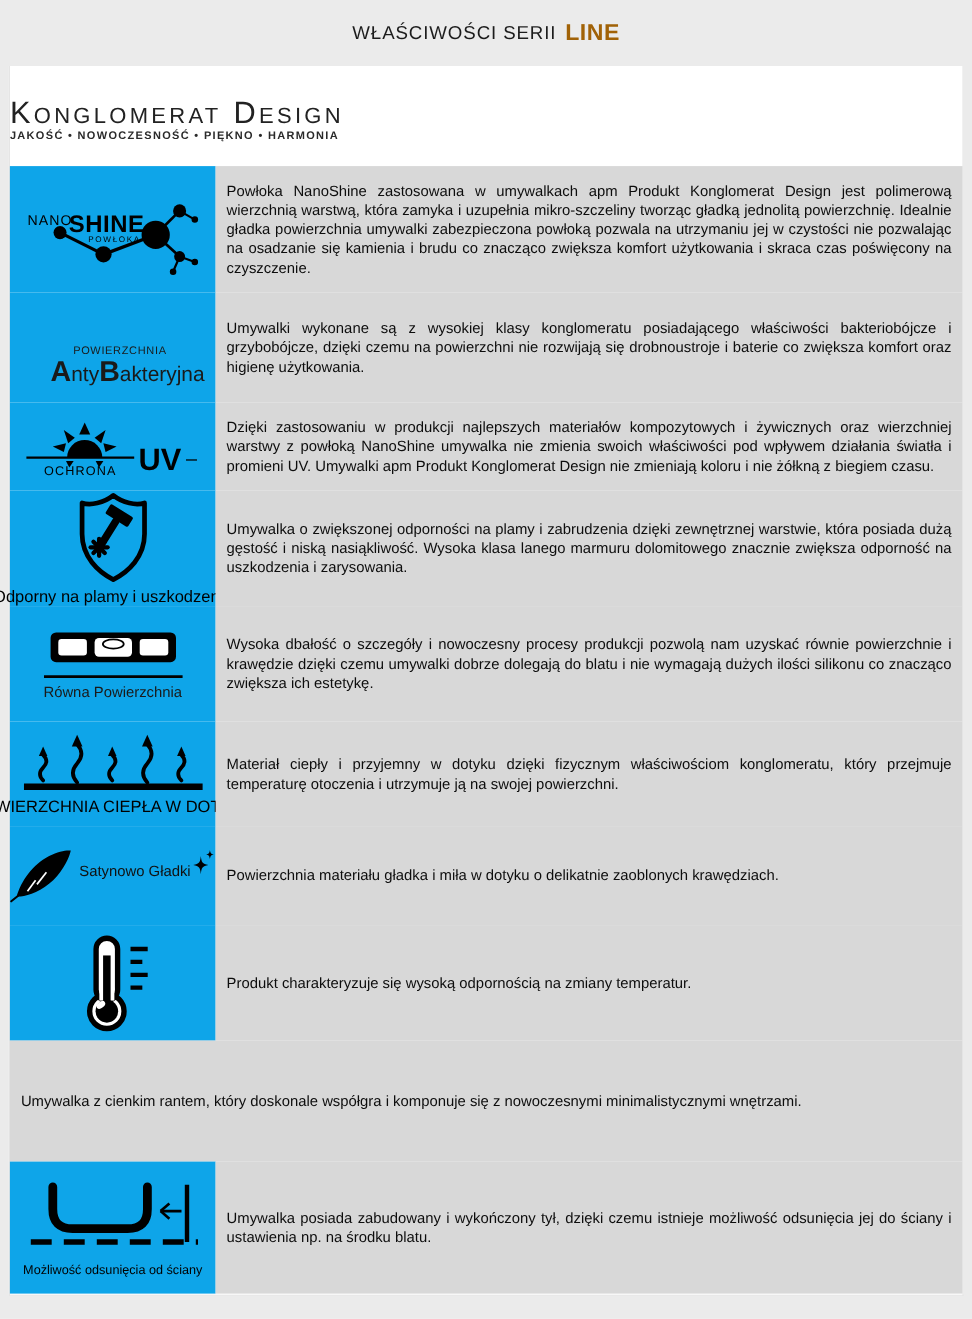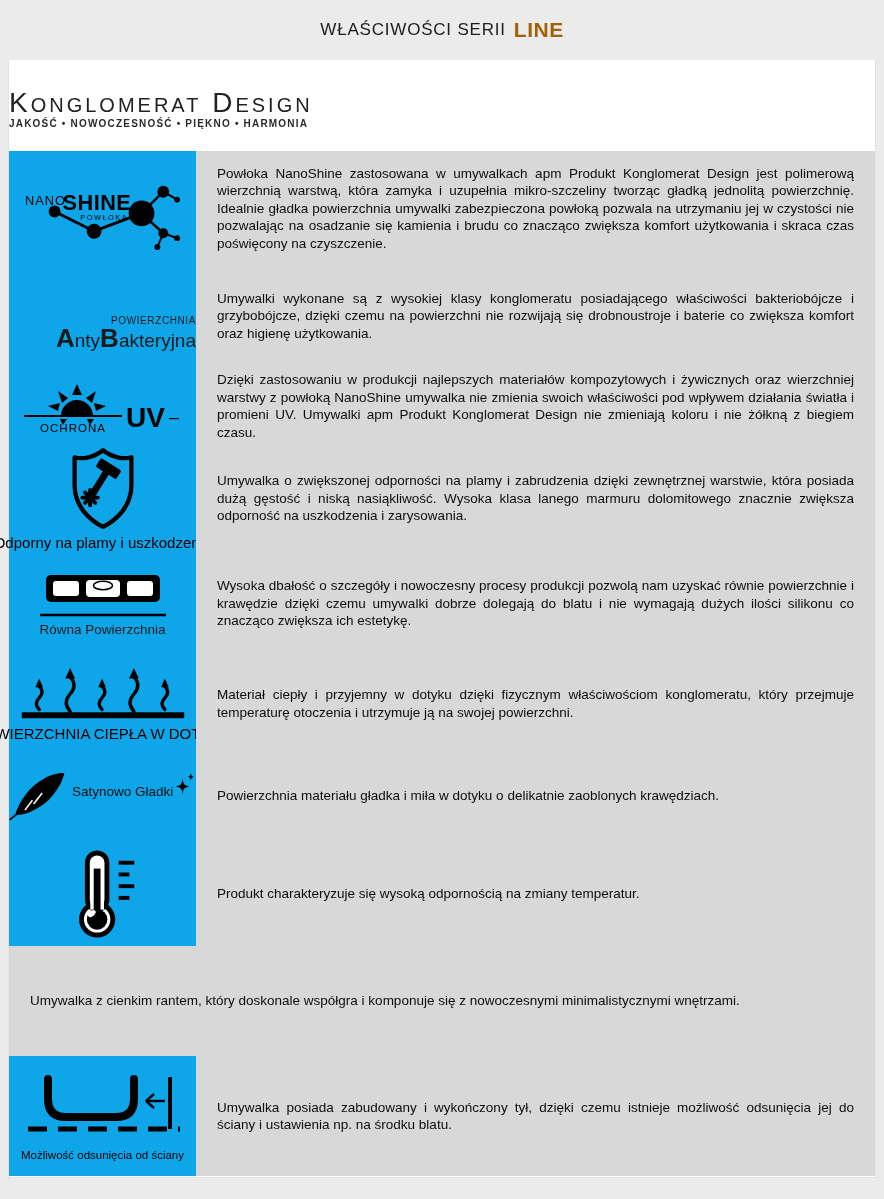--- a/index.html
+++ b/index.html
@@ -16,26 +16,26 @@
   
   .panel{margin:0 8px;background:#ffffff;height:1118px;box-sizing:border-box;padding-top:28px;border:1px solid #e3e3e3;border-top:none;}
   .brand{ text-align:left; }
   .brand-name{font-size:28px;line-height:30px;font-variant:small-caps;letter-spacing:3px;color:#222;}
   .brand-tagline{font-size:10px;line-height:12px;font-weight:bold;letter-spacing:1.2px;color:#2a2a2a;margin-top:0;}
   
   .rows{margin-top:21px;}
   .feature-row{display:flex;}
   .icon-cell{width:187px;flex:0 0 187px;background:#0ea5e9;display:flex;flex-direction:column;align-items:center;justify-content:center;}
   .text-cell{flex:1;background:#d8d8d8;display:flex;align-items:center;padding:0 10px;}
-  .text-cell p{margin:11px;font-size:13.5px;line-height:17.5px;text-align:justify;color:#0d0d0d;}
+  .text-cell p{margin:0;font-size:13.5px;line-height:17.5px;text-align:justify;color:#0d0d0d;}
   .caption-sm{font-size:15px;color:#000;margin-top:2px;white-space:nowrap;}
   .caption-md{font-size:13.5px;color:#1a1a1a;margin-top:1px;white-space:nowrap;}
   svg{display:block;}
   svg text{font-family:"Liberation Sans",sans-serif;fill:#000;}
-  .antibac{width:100%;text-align:right;margin-top:35px;}
+  .antibac{width:100%;text-align:center;margin-top:35px;}
   .antibac-top{font-size:10px;letter-spacing:.6px;color:#1a1a1a;padding-left:13px;}
   .antibac-main{font-size:19px;color:#1a1a1a;padding-left:27px;line-height:24px;}
   .antibac-main .cap{font-size:26px;font-weight:bold;}
   .satin-wrap{display:flex;align-items:center;width:100%;justify-content:center;}
   .satin-caption{font-size:13.5px;margin:0 2px 10px 4px;white-space:nowrap;}
   .satin-sparkles{margin-bottom:26px;}
 </style>
 </head>
 <body>
 

